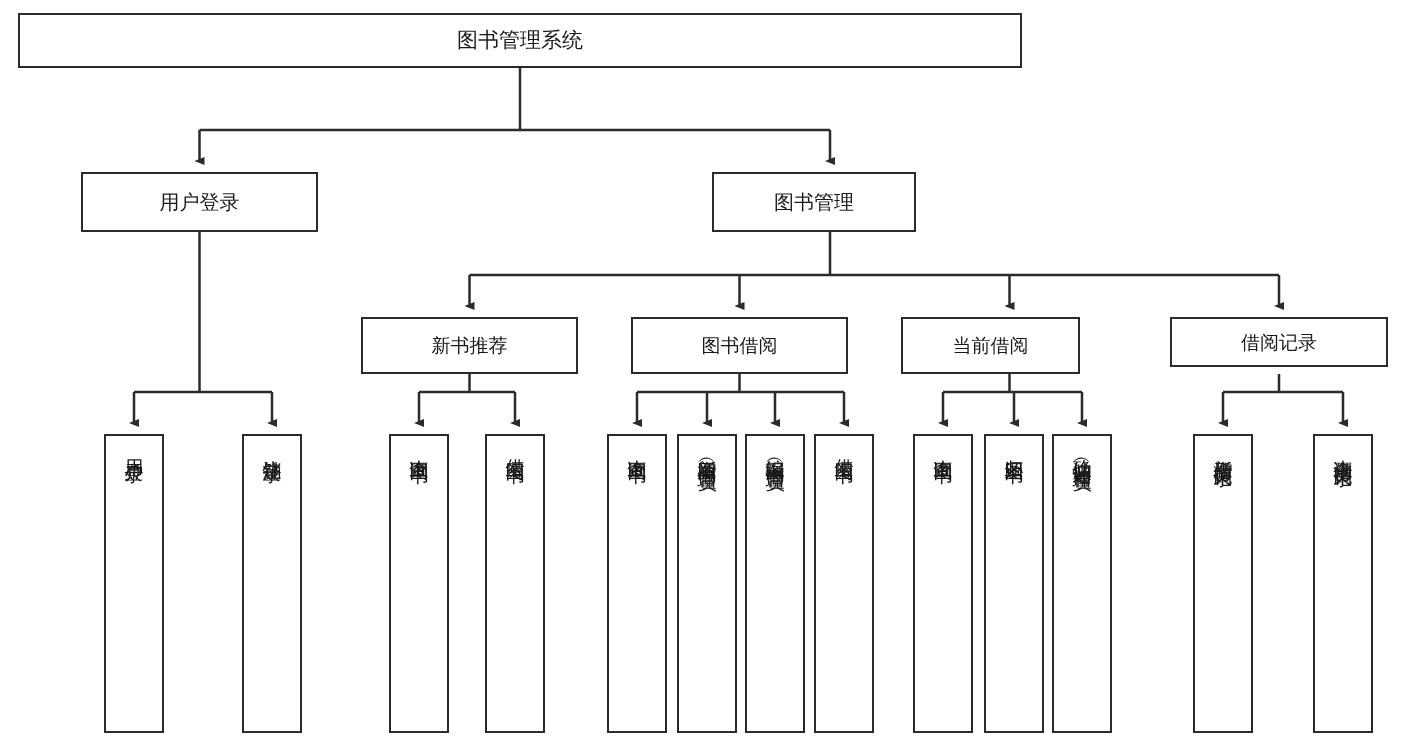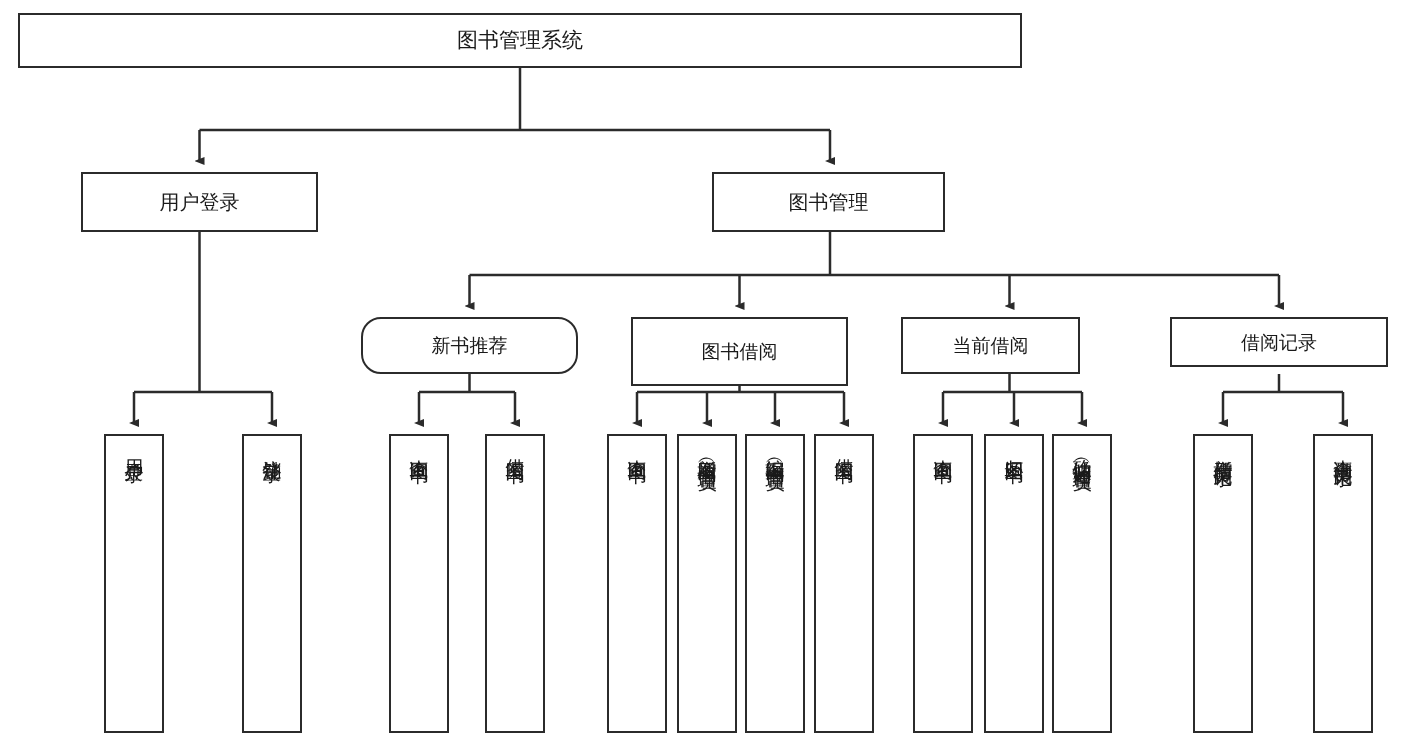--- a/index.html
+++ b/index.html
@@ -122,27 +122,27 @@
       </g>
   </svg>
 
   <div id="nodes-layer">
       <div class="node node-root" style="left: 18px; top: 13px; width: 1004px; height: 55px;">
         <span class="htext">图书管理系统</span>
       </div>
       <div class="node node-l2" style="left: 81px; top: 172px; width: 237px; height: 60px;">
         <span class="htext">用户登录</span>
       </div>
-      <div class="node node-l2" style="left: 712px; top: 172px; width: 233px; height: 60px;">
+      <div class="node node-l2" style="left: 712px; top: 172px; width: 204px; height: 60px;">
         <span class="htext">图书管理</span>
       </div>
-      <div class="node node-l3" style="left: 361px; top: 317px; width: 217px; height: 57px; border-radius: 20px;">
+      <div class="node node-l3" style="left: 361px; top: 317px; width: 217px; height: 57px;">
         <span class="htext">新书推荐</span>
       </div>
-      <div class="node node-l3" style="left: 631px; top: 317px; width: 217px; height: 69px;">
+      <div class="node node-l3" style="left: 631px; top: 317px; width: 217px; height: 57px;">
         <span class="htext">图书借阅</span>
       </div>
       <div class="node node-l3" style="left: 901px; top: 317px; width: 179px; height: 57px;">
         <span class="htext">当前借阅</span>
       </div>
       <div class="node node-l3" style="left: 1170px; top: 317px; width: 218px; height: 50px;">
         <span class="htext">借阅记录</span>
       </div>
       <div class="node node-leaf" style="left: 104px; top: 434px; width: 60px; height: 299px;">
         <span class="vtext">用户登录</span>

